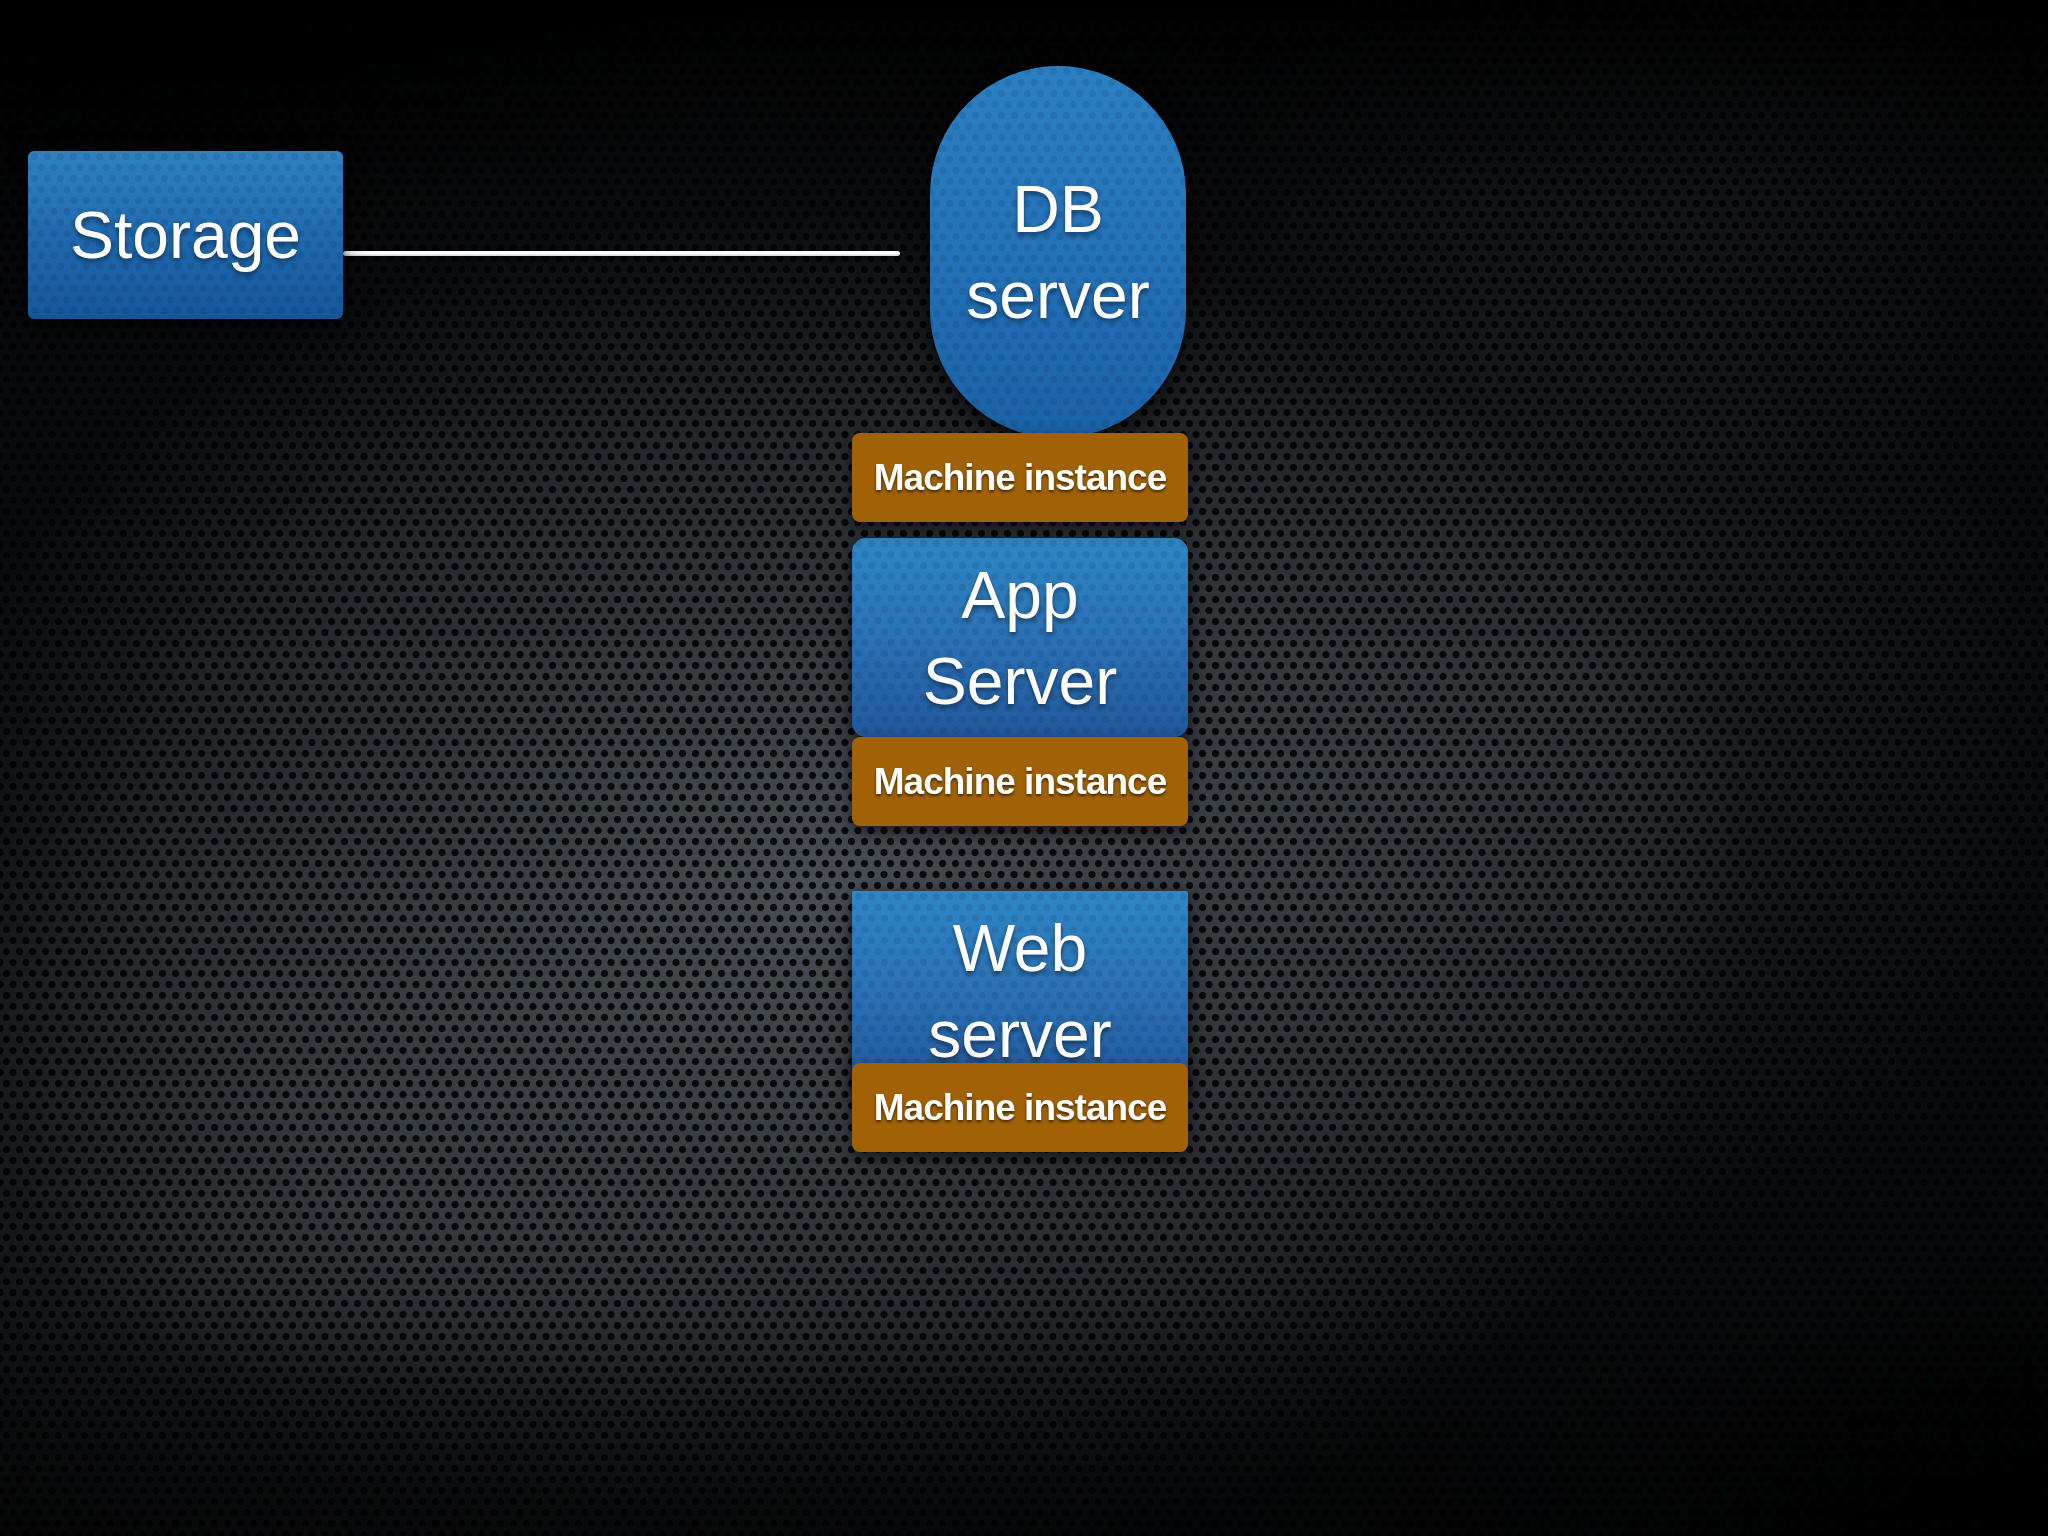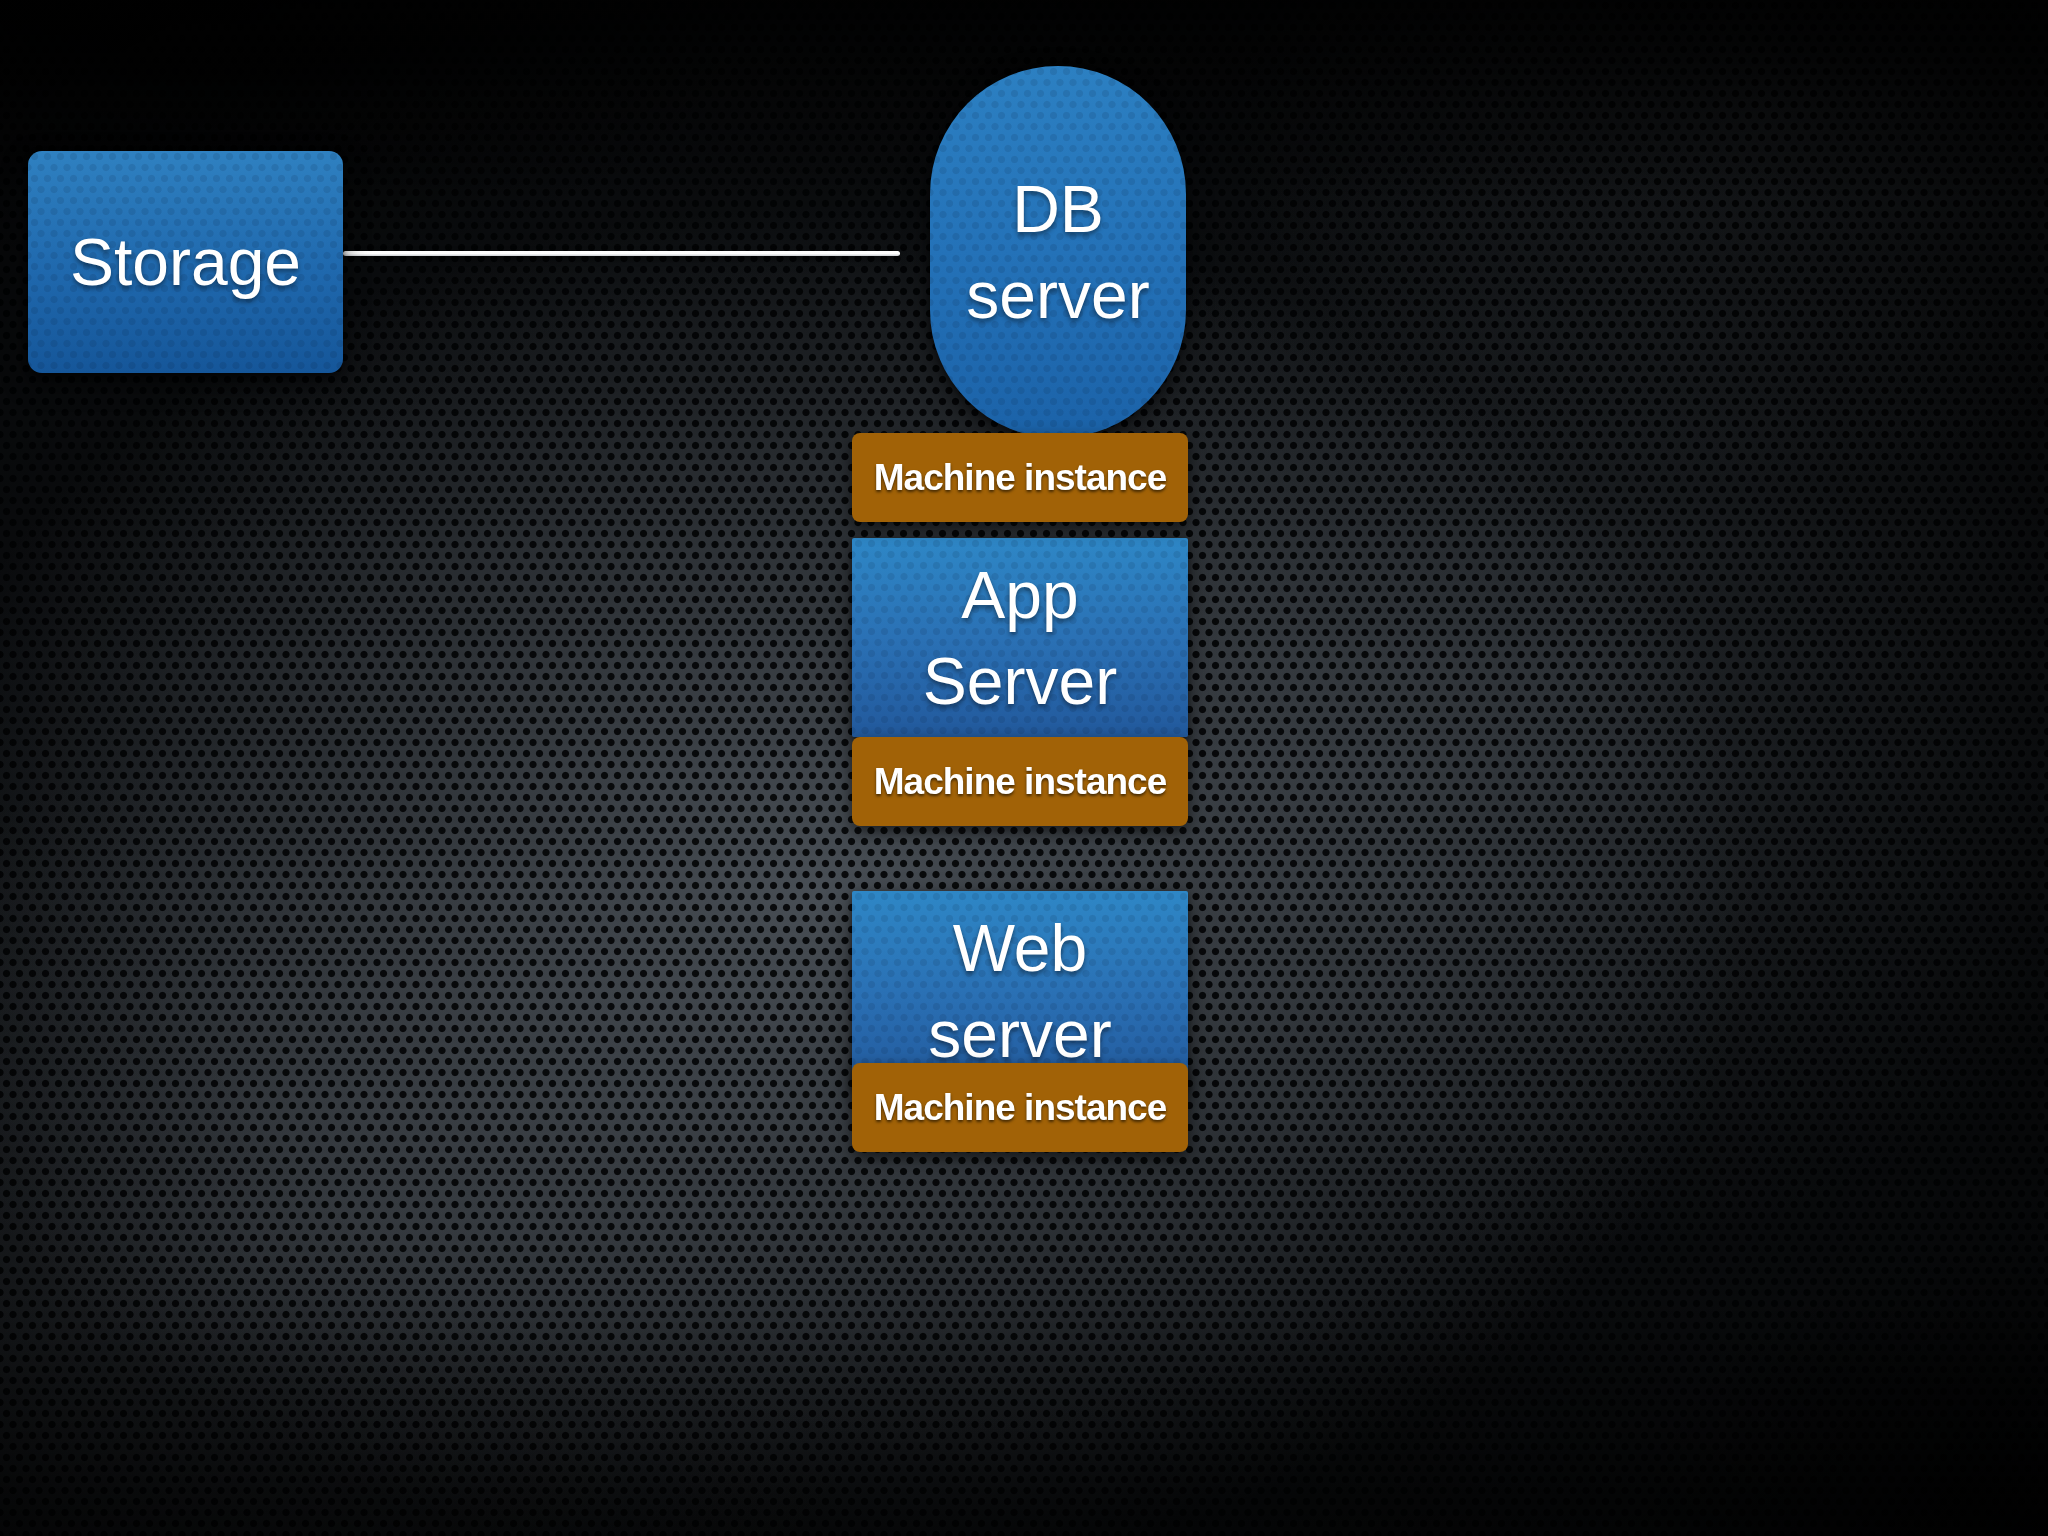--- a/index.html
+++ b/index.html
@@ -70,32 +70,32 @@
   .dots-overlay {
     background-image:
       radial-gradient(circle at 6.5px 5.5px, rgba(0,10,28,0.10) 3.1px, rgba(0,0,0,0) 4.1px),
       radial-gradient(circle at 0px 16.5px,  rgba(0,10,28,0.10) 3.1px, rgba(0,0,0,0) 4.1px),
       radial-gradient(circle at 13px 16.5px, rgba(0,10,28,0.10) 3.1px, rgba(0,0,0,0) 4.1px),
       var(--grad);
     background-size: 13px 22px, 13px 22px, 13px 22px, 100% 100%;
   }
 
   .node-storage {
-    left: 28px; top: 151px; width: 315px; height: 222px;
-    border-radius: 14px;
+    left: 28px; top: 151px; width: 315px; height: 168px;
+    border-radius: 6px;
     --grad: linear-gradient(180deg, #2f81c1 0%, #1f68ad 55%, #155699 100%);
   }
   .node-db {
     left: 930px; top: 66px; width: 256px; height: 372px;
     border-radius: 128px;
     --grad: linear-gradient(180deg, #2c80c2 0%, #2472b8 50%, #1b62a8 100%);
   }
   .node-app {
     left: 852px; top: 538px; width: 336px; height: 199px;
-    border-radius: 2px;
+    border-radius: 14px;
     --grad: linear-gradient(180deg, #2e87c6 0%, #2a70b4 52%, #22599c 100%);
   }
   .node-web {
     left: 852px; top: 863px; width: 336px; height: 199px;
     border-radius: 2px;
     margin-top: 28px;
     --grad: linear-gradient(180deg, #2e87c6 0%, #2a70b4 52%, #22599c 100%);
   }
 
   .machine-bar {

